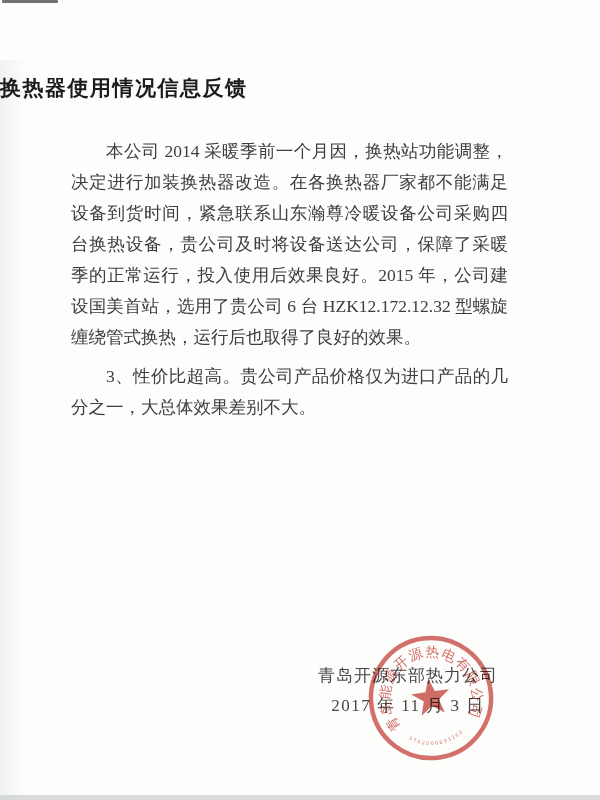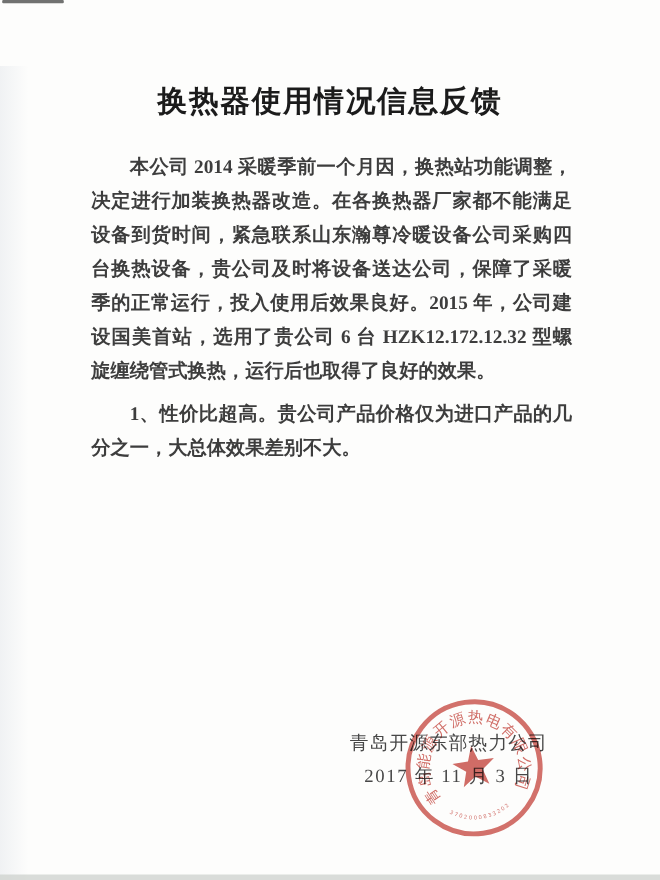--- a/index.html
+++ b/index.html
@@ -23,36 +23,34 @@
     background: #cfd3cf; opacity: .8;
   }
   .scan-shade-left {
     position: absolute; left: 0; top: 60px; bottom: 0;
     width: 26px;
     background: linear-gradient(90deg, rgba(180,190,205,.18), rgba(180,190,205,0));
   }
   
   .doc-title {
     position: absolute; top: 74px; left: 0; width: 600px;
-    text-align: center;
     font-family: "DejaVu Sans", "Liberation Sans", sans-serif;
     font-weight: bold;
-    font-size: 27px;
+    font-size: 21px;
     letter-spacing: 1.5px;
     color: #1b1b1b;
   }
   
   .doc-body {
-    position: absolute; left: 83px; top: 136px;
+    position: absolute; left: 71px; top: 136px;
     width: 437px;
     font-size: 17.5px;
     line-height: 31px;
     color: #3d3d3d;
     text-align: justify;
-    font-weight: bold;
   }
   .doc-body p { margin: 0 0 8px 0; text-indent: 2em; }
   
   .signature {
     position: absolute; top: 664px; right: 102px;
     text-align: center;
     color: #474747;
     z-index: 1;
   }
   .sig-company { font-size: 17px; letter-spacing: 1px; }
@@ -73,21 +71,21 @@
 <body>
 
 <div class="scan-mark-top"></div>
 <div class="scan-shade-left"></div>
 <div class="scan-strip-bottom"></div>
 
 <div class="doc-title">换热器使用情况信息反馈</div>
 
 <div class="doc-body">
   <p>本公司 2014 采暖季前一个月因，换热站功能调整，决定进行加装换热器改造。在各换热器厂家都不能满足设备到货时间，紧急联系山东瀚尊冷暖设备公司采购四台换热设备，贵公司及时将设备送达公司，保障了采暖季的正常运行，投入使用后效果良好。2015 年，公司建设国美首站，选用了贵公司 6 台 HZK12.172.12.32 型螺旋缠绕管式换热，运行后也取得了良好的效果。</p>
-  <p>1、性价比超高。贵公司产品价格仅为进口产品的几分之一，大总体效果差别不大。</p>
+  <p>3、性价比超高。贵公司产品价格仅为进口产品的几分之一，大总体效果差别不大。</p>
 </div>
 
 <div class="signature">
   <div class="sig-company">青岛开源东部热力公司</div>
   <div class="sig-date">2017 年 11 月 3 日</div>
 </div>
 
 <svg class="stamp" viewBox="0 0 200 200" xmlns="http://www.w3.org/2000/svg">
   <defs>
     <path id="arcTop" d="M 50.9,134.4 A 60,60 0 1 1 149.1,134.4" fill="none"></path>

